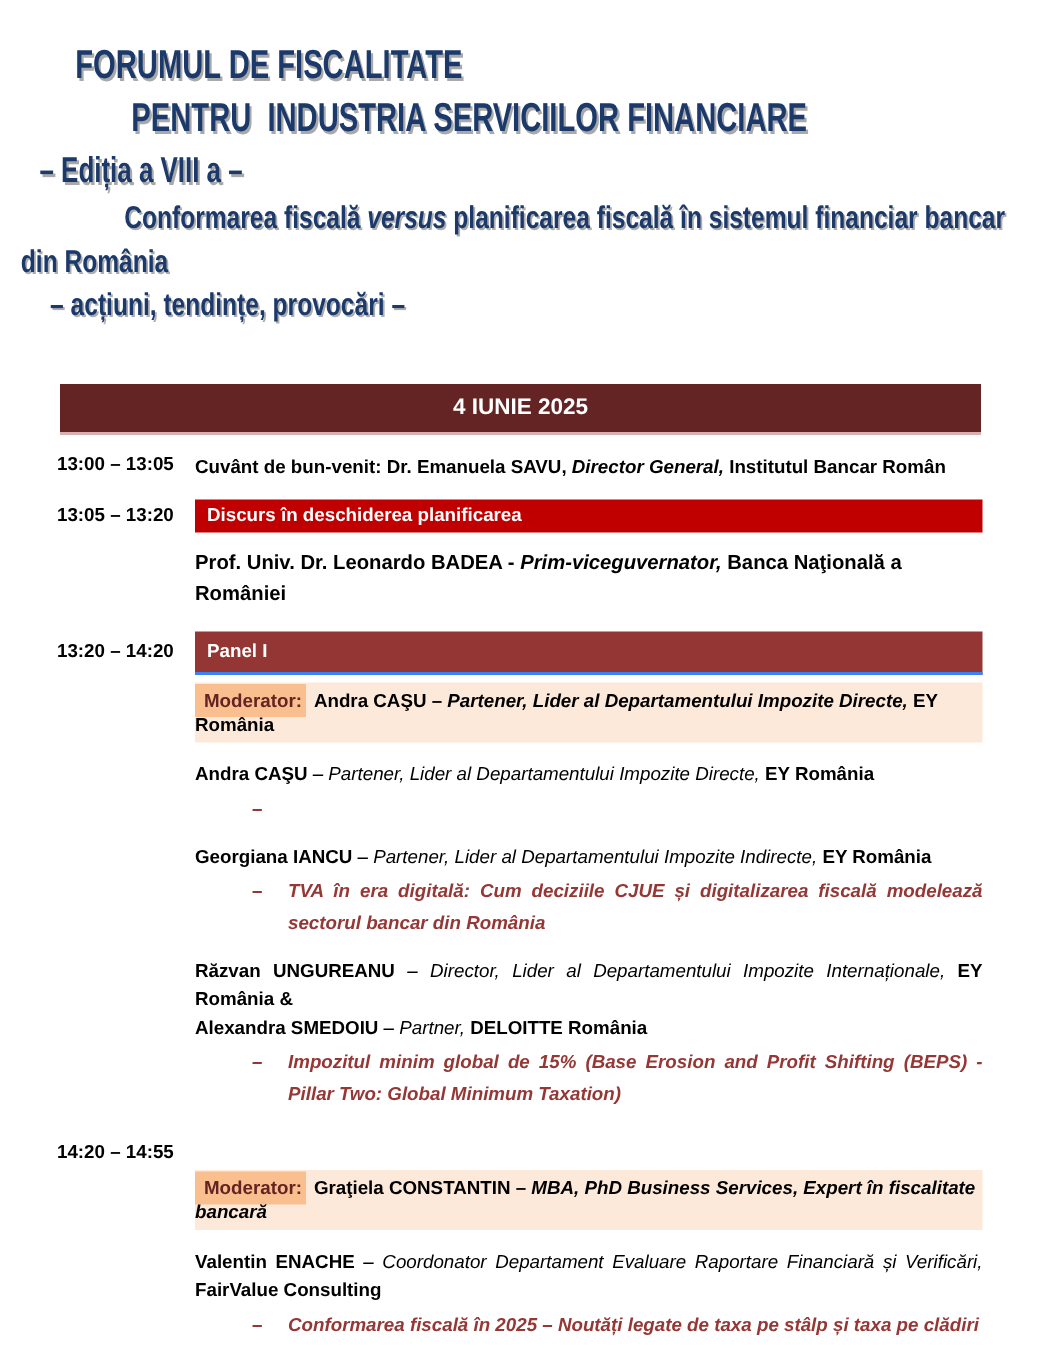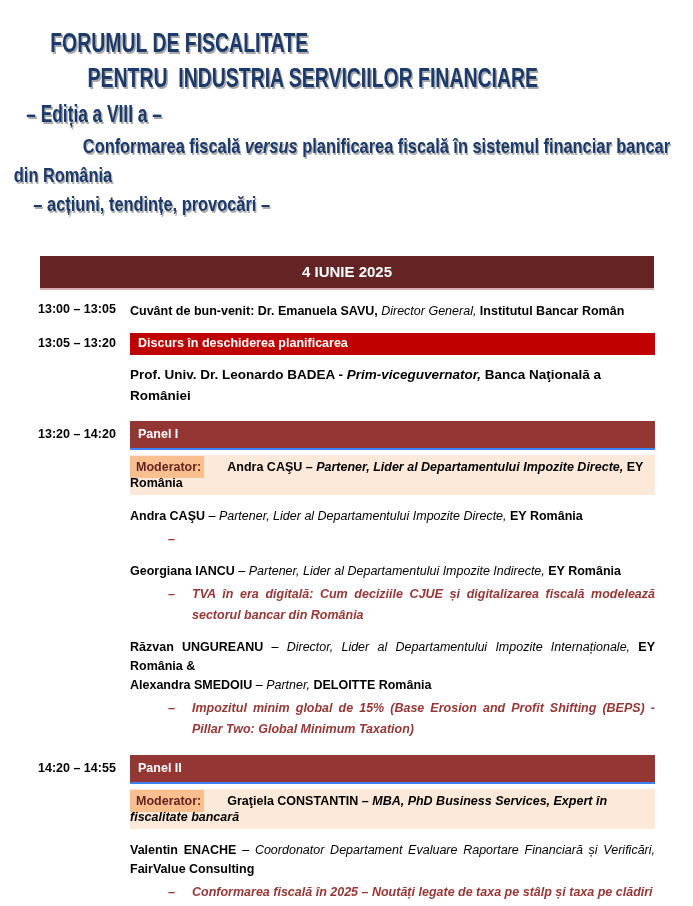--- a/index.html
+++ b/index.html
@@ -29,21 +29,21 @@
     margin:38px 39px 0 40px;background:var(--maroon,#632423);color:#fff;
     text-align:center;font-weight:bold;font-size:15px;padding:7px 0 8px;
     border-bottom:2px solid #d8b0b0;
   }
   
   .schedule{padding:12px 38px 0 38px;font-size:12.5px;}
   .row{display:flex;align-items:flex-start;}
   .time{flex:0 0 92px;width:92px;font-weight:bold;}
   .cell{flex:1;min-width:0;}
   .i{font-style:italic;}
-  .bi{font-weight:normal;font-style:italic;}
+  .bi{font-weight:bold;font-style:italic;}
   .row-welcome{margin-bottom:12px;}
   .welcome-line{margin:0;font-weight:bold;line-height:19px;}
   .red-banner{
     background:var(--bright-red,#c00000);color:#fff;font-weight:bold;
     padding:3px 8px 4px;line-height:15px;
   }
   .row-opening .time{padding-top:3px;}
   .keynote{margin:9px 0 13px;font-size:13.5px;font-weight:bold;line-height:21px;}
   .panel-banner{
     background:var(--panel-red,#943634);color:#fff;font-weight:bold;
@@ -51,21 +51,21 @@
   }
   .row-panel{margin-top:2px;}
   .row-panel .time{padding-top:6px;}
   .row-panel2{margin-top:15px;}
   .moderator{
     background:var(--peach,#fde9d9);font-weight:bold;margin-top:5px;
     padding:4px 4px 4px 0;line-height:16px;
   }
   .mod-label{
     background:var(--highlight,#fabf8f);color:var(--maroon,#632423);
-    padding:4px 3px 4px 6px;margin-right:23px;
+    padding:4px 3px 4px 6px;margin-right:5px;
   }
   .moderator .r{font-style:italic;margin-top:11px;}
   .speaker{margin-top:12px;}
   .sp-line{margin:0;line-height:19px;text-align:justify;}
   .sp-line .n{font-weight:bold;}
   .sp-line .r{font-style:italic;}
   .sp-line .o{font-weight:bold;}
   .topic{
     display:flex;margin-top:3px;color:var(--topic-red,#953735);
     font-weight:bold;font-style:italic;line-height:21px;
@@ -152,23 +152,20 @@
             <span class="dash">–</span>
             <p class="tt justify">Impozitul minim global de 15% (Base Erosion and Profit Shifting (BEPS) - Pillar Two: Global Minimum Taxation)</p>
           </div>
         </div>
 
       </div>
     </div>
 
     <div class="row row-panel row-panel2">
       <div class="time">14:20 – 14:55</div>
-      <div class="cell">
-        <div class="panel-banner"><span>Panel II</span></div>
-      </div>
     </div>
 
     <div class="row">
       <div class="time"></div>
       <div class="cell">
 
         <div class="moderator">
           <span class="mod-label">Moderator:</span><span class="n">Graţiela CONSTANTIN – </span><span class="r">MBA, PhD Business Services, Expert în fiscalitate bancară</span>
         </div>
 

